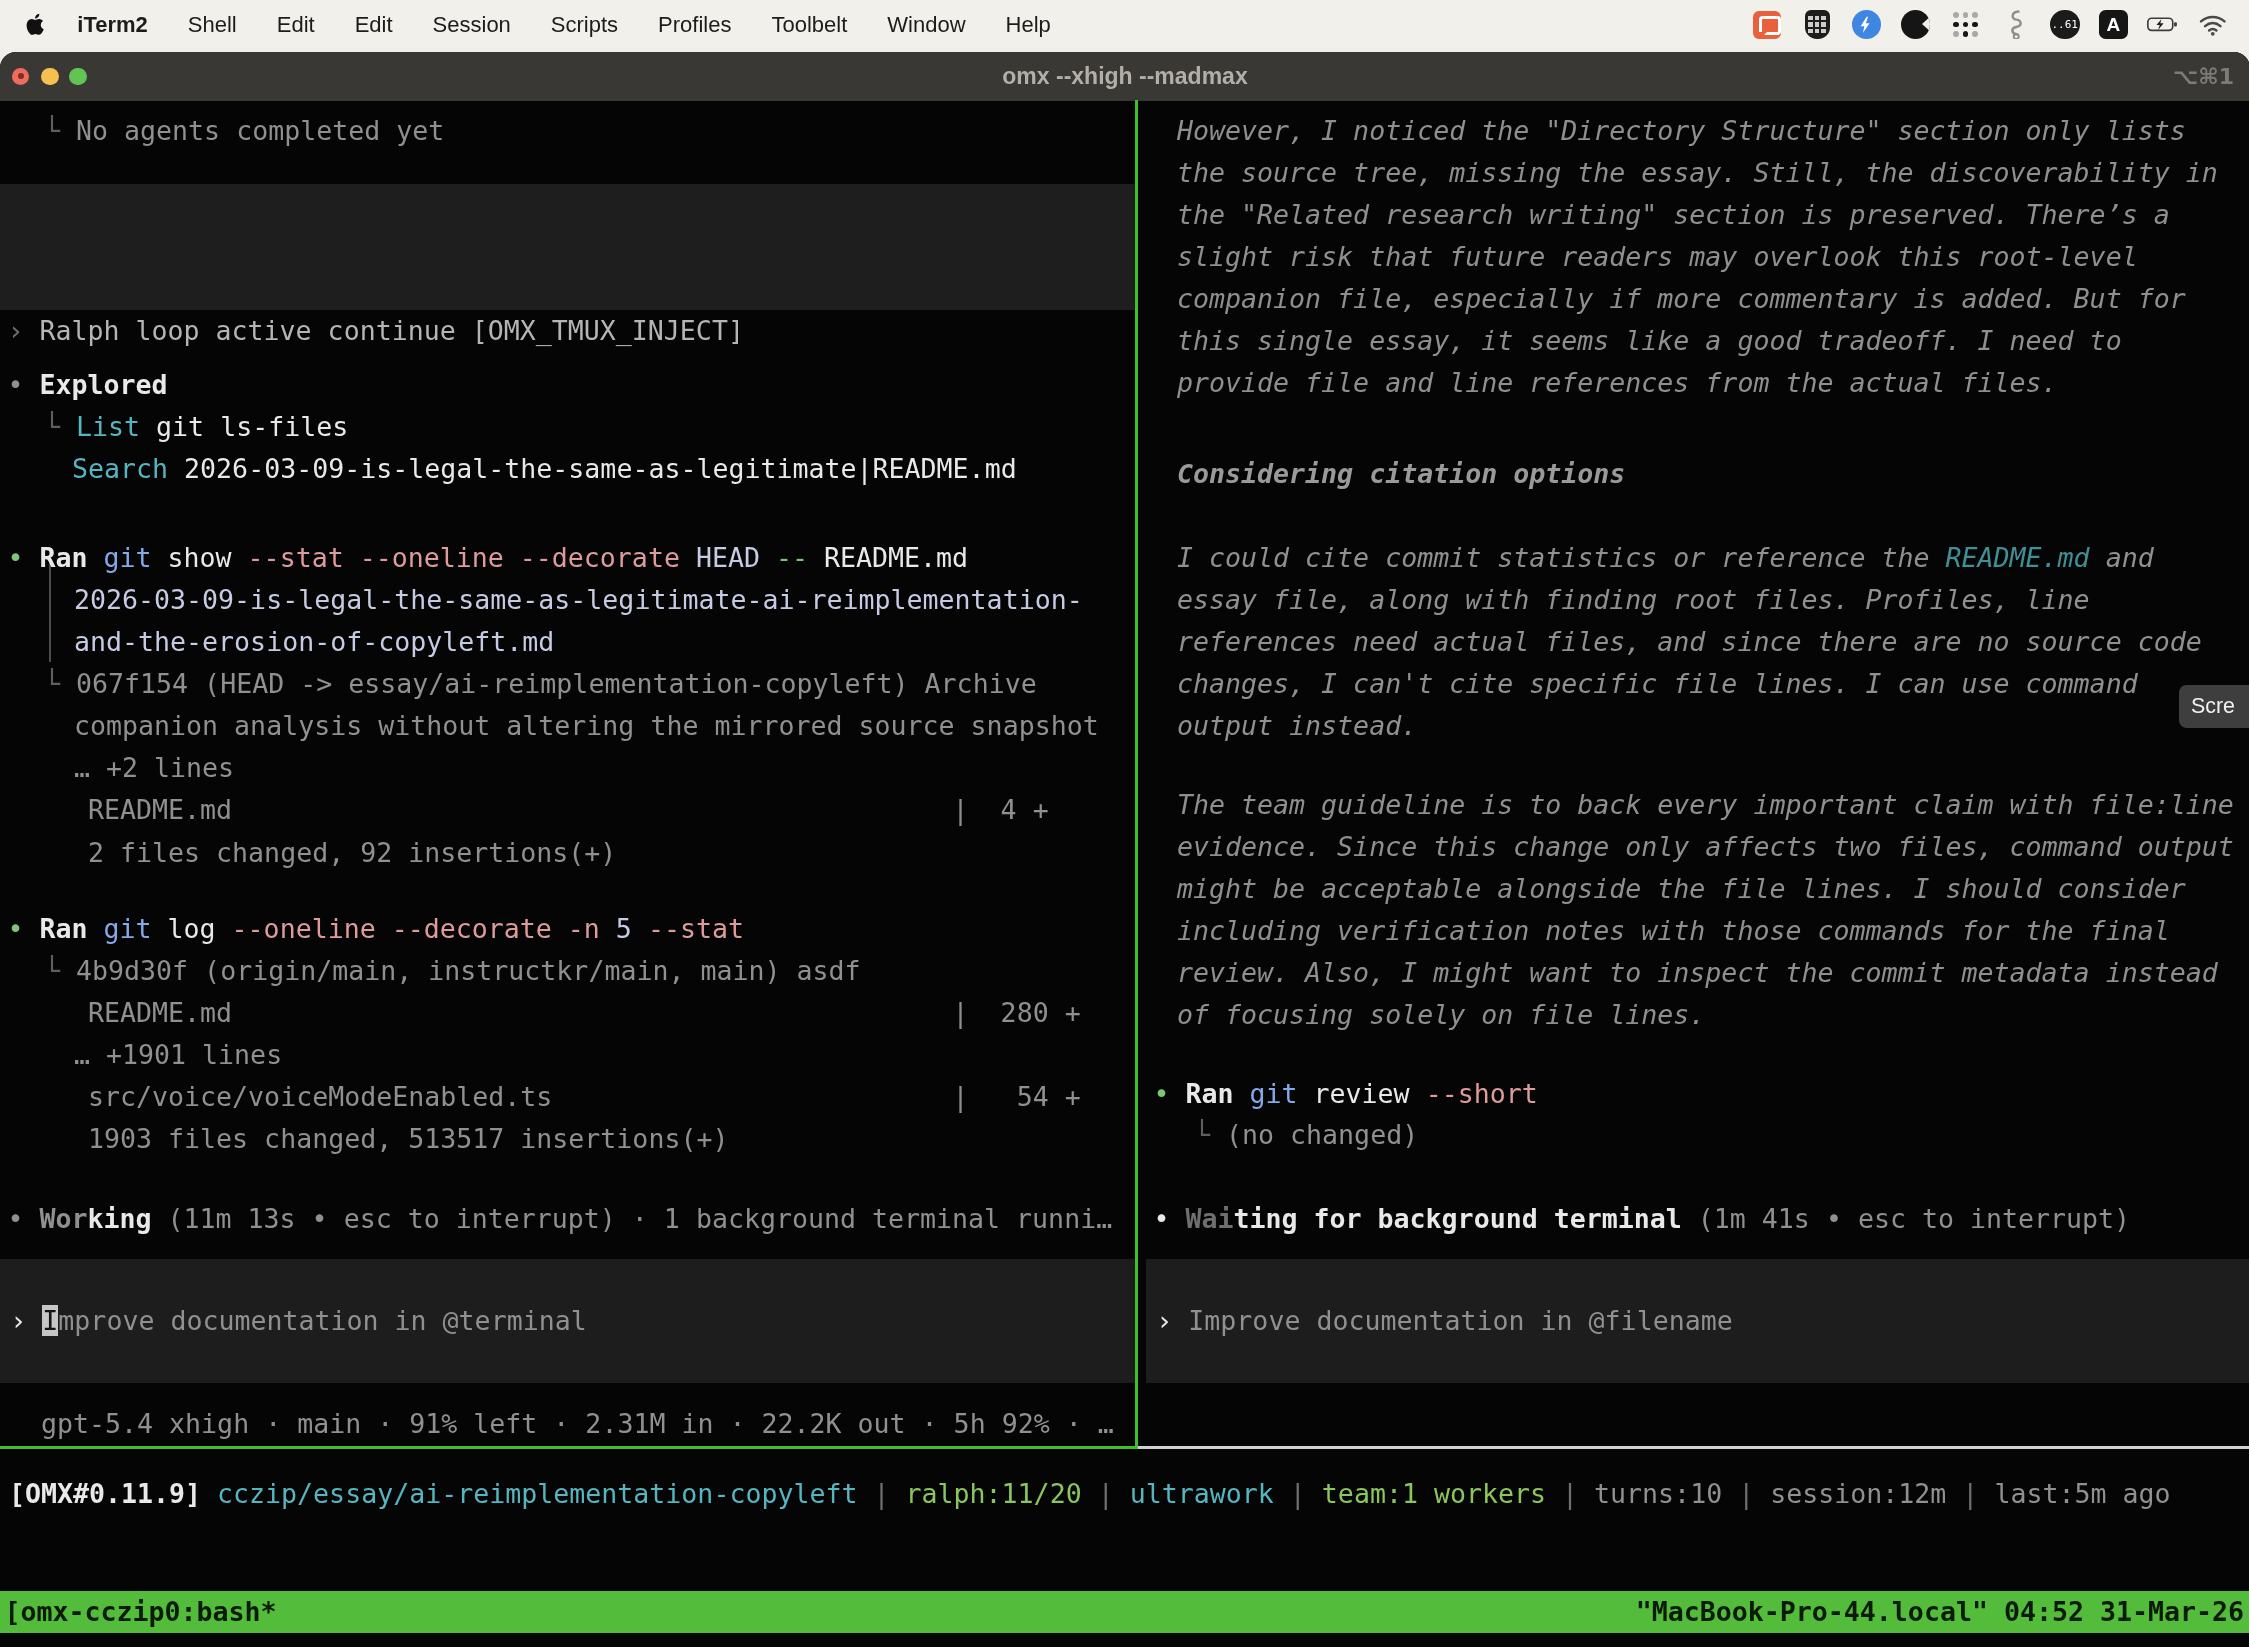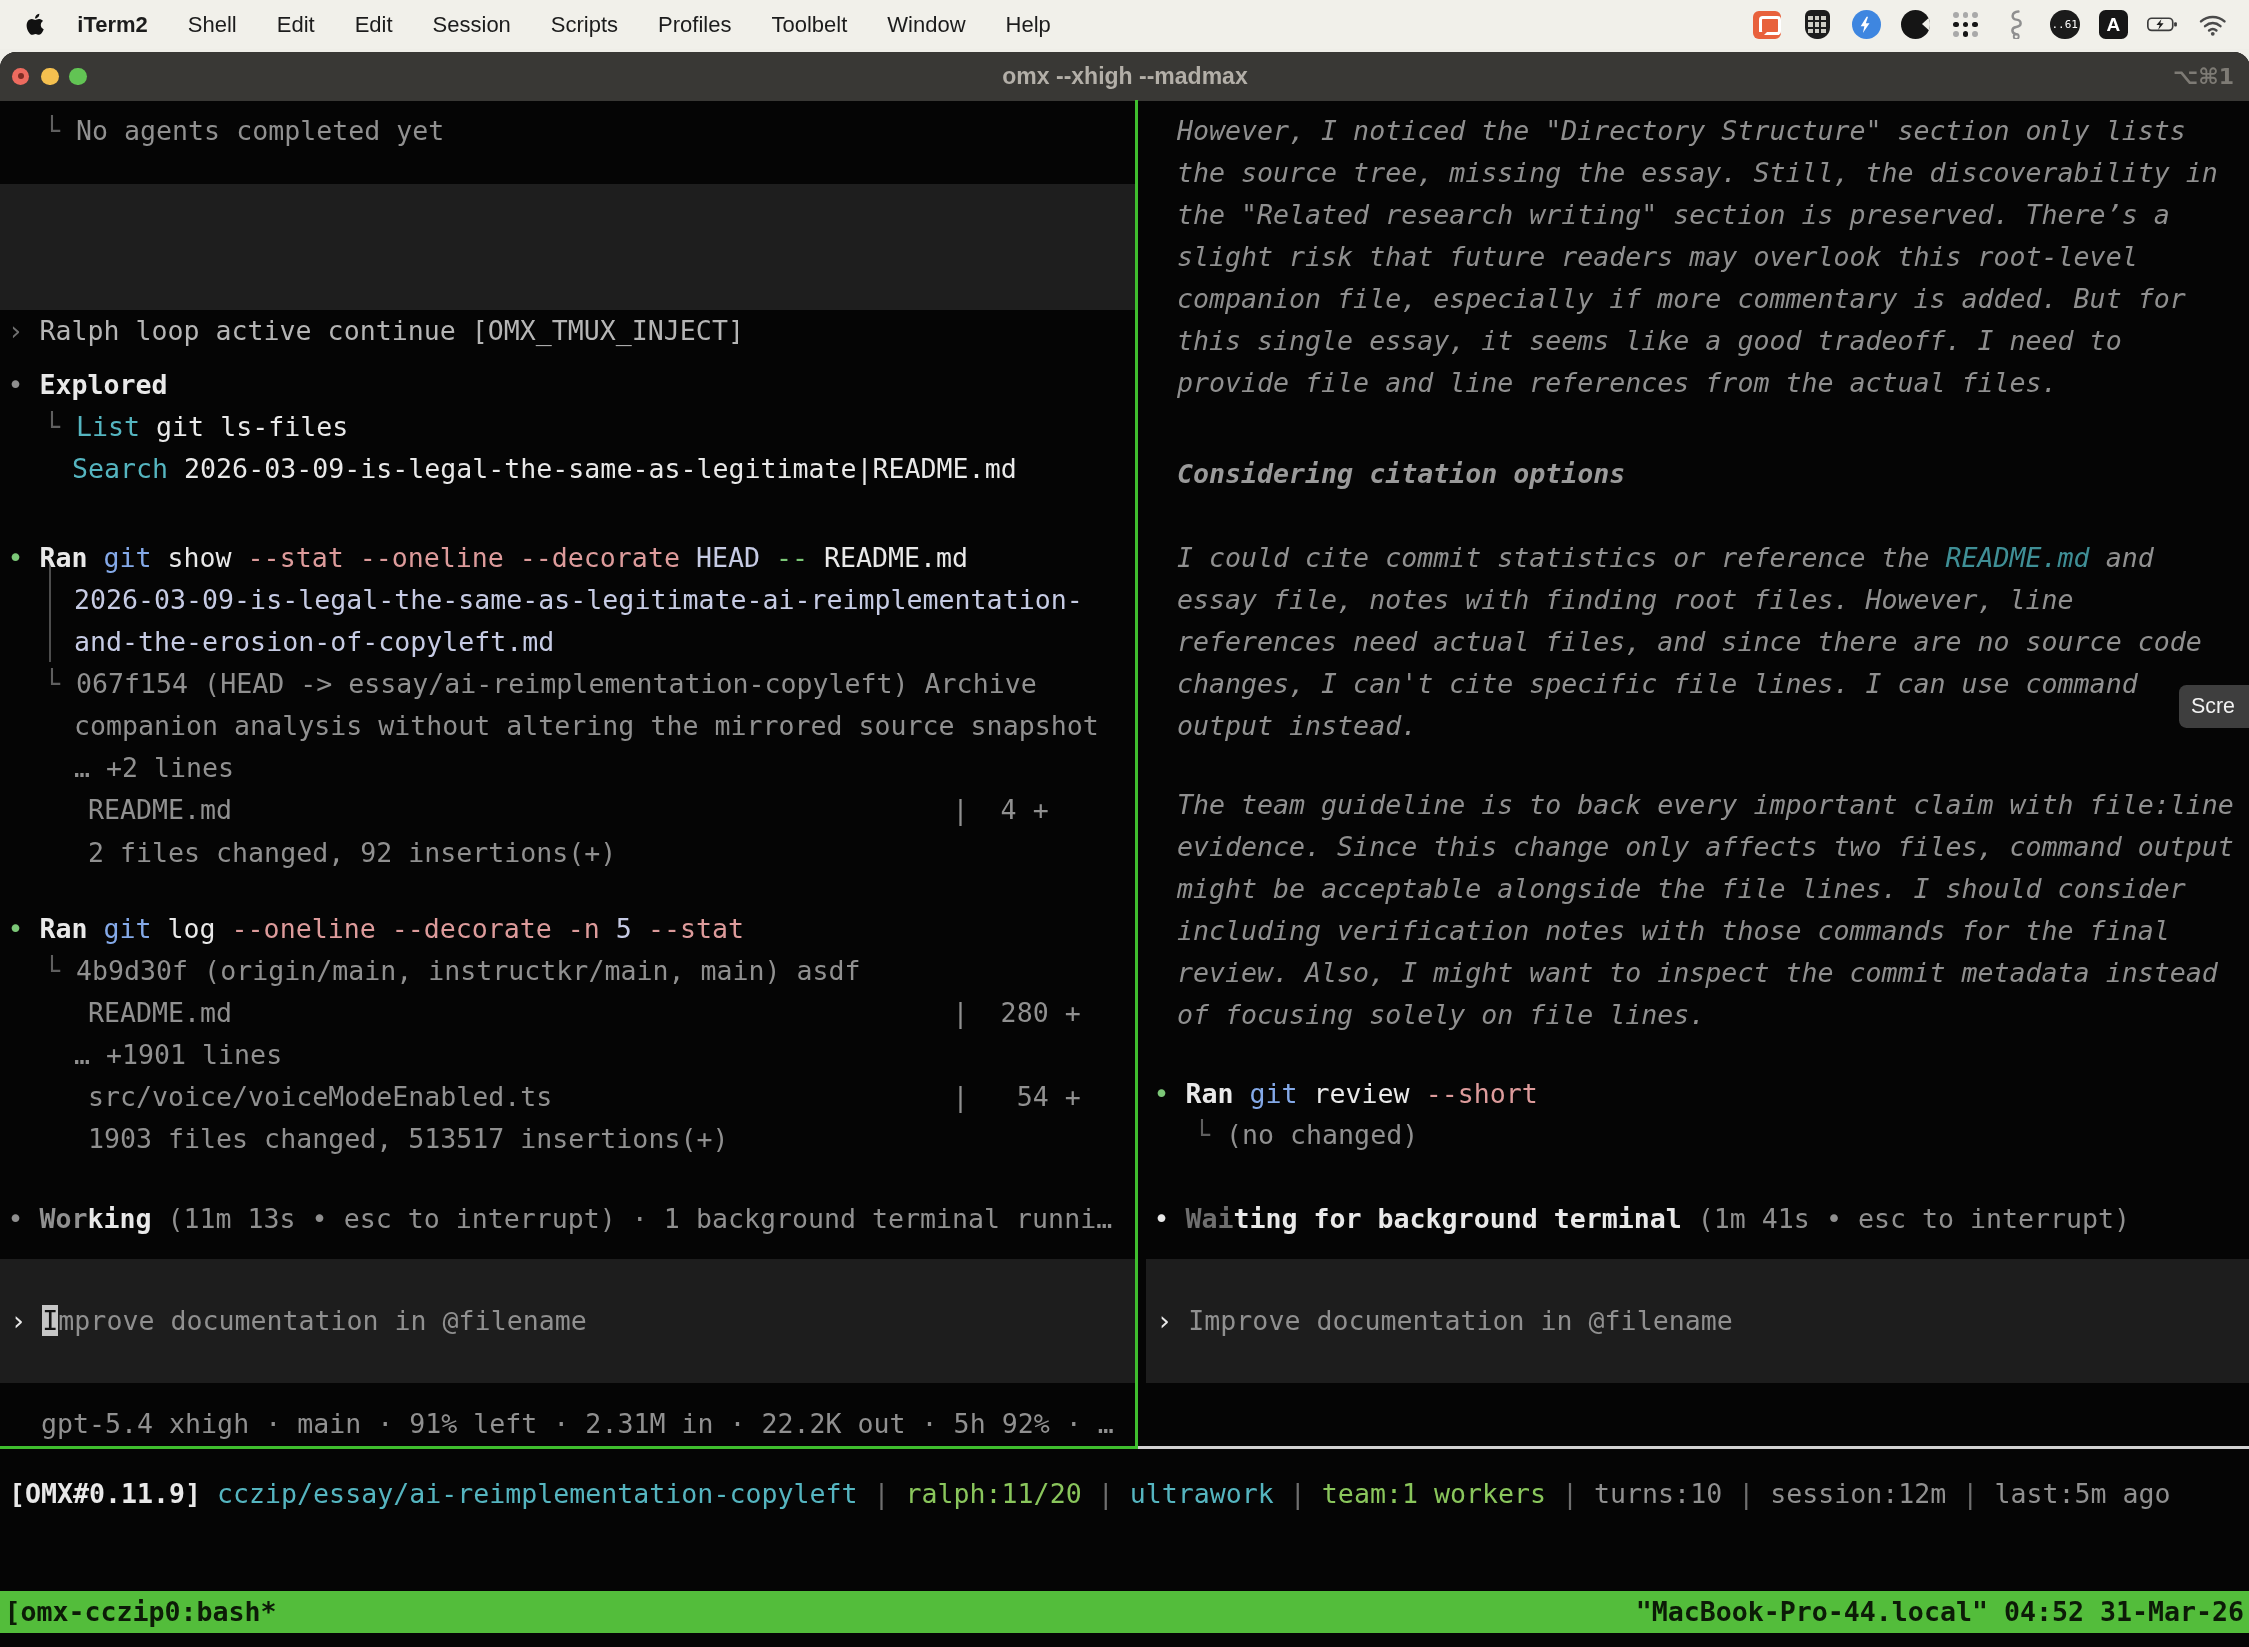--- a/index.html
+++ b/index.html
@@ -184,42 +184,42 @@
       <div class="trow" style="left: 74px; top: 647px;"><span style="color: rgb(144, 144, 144);">… +2 lines</span></div>
       <div class="trow" style="left: 88px; top: 689px;"><span style="color: rgb(144, 144, 144);">README.md                                             |  4 +</span></div>
       <div class="trow" style="left: 88px; top: 732px;"><span style="color: rgb(144, 144, 144);">2 files changed, 92 insertions(+)</span></div>
       <div class="trow" style="left: 7.4px; top: 808px;"><span style="color: rgb(124, 200, 120);">• </span><span style="color: rgb(233, 233, 233); font-weight: bold;">Ran</span><span style="color: rgb(233, 233, 233);"> </span><span style="color: rgb(132, 169, 232);">git</span><span style="color: rgb(233, 233, 233);"> log </span><span style="color: rgb(221, 155, 155);">--oneline --decorate -n</span><span style="color: rgb(233, 233, 233);"> </span><span style="color: rgb(198, 203, 228);">5</span><span style="color: rgb(233, 233, 233);"> </span><span style="color: rgb(221, 155, 155);">--stat</span></div>
       <div class="trow" style="left: 44px; top: 850px;"><span style="color: rgb(95, 95, 95);">└ </span><span style="color: rgb(144, 144, 144);">4b9d30f (origin/main, instructkr/main, main) asdf</span></div>
       <div class="trow" style="left: 88px; top: 892px;"><span style="color: rgb(144, 144, 144);">README.md                                             |  280 +</span></div>
       <div class="trow" style="left: 74px; top: 934px;"><span style="color: rgb(144, 144, 144);">… +1901 lines</span></div>
       <div class="trow" style="left: 88px; top: 976px;"><span style="color: rgb(144, 144, 144);">src/voice/voiceModeEnabled.ts                         |   54 +</span></div>
       <div class="trow" style="left: 88px; top: 1018px;"><span style="color: rgb(144, 144, 144);">1903 files changed, 513517 insertions(+)</span></div>
       <div class="trow" style="left: 7.4px; top: 1098px;"><span style="color: rgb(144, 144, 144);">• </span><span style="color: rgb(144, 144, 144); font-weight: bold;">Wor</span><span style="color: rgb(233, 233, 233); font-weight: bold;">king</span><span style="color: rgb(144, 144, 144);"> (11m 13s • esc to interrupt) · 1 background terminal runni…</span></div>
-      <div class="trow" style="left: 10.3px; top: 1200px;"><span style="color: rgb(233, 233, 233);">› </span><span style="color: rgb(20, 20, 20); background: rgb(198, 198, 198);">I</span><span style="color: rgb(144, 144, 144);">mprove documentation in @filename</span></div>
+      <div class="trow" style="left: 10.3px; top: 1200px;"><span style="color: rgb(233, 233, 233);">› </span><span style="color: rgb(20, 20, 20); background: rgb(198, 198, 198);">I</span><span style="color: rgb(144, 144, 144);">mprove documentation in @terminal</span></div>
       <div class="trow" style="left: 41px; top: 1303px;"><span style="color: rgb(144, 144, 144);">gpt-5.4 xhigh · main · 91% left · 2.31M in · 22.2K out · 5h 92% · …</span></div>
     </div>
 
   <div class="pane pane-right">
     <div class="tpar" style="left:31px;top:9.6px;">However, I noticed the "Directory Structure" section only lists
 the source tree, missing the essay. Still, the discoverability in
 the "Related research writing" section is preserved. There’s a
 slight risk that future readers may overlook this root-level
 companion file, especially if more commentary is added. But for
 this single essay, it seems like a good tradeoff. I need to
 provide file and line references from the actual files.</div>
     <div class="tphead" style="left:31px;top:353px;">Considering citation options</div>
     <div class="tpar" style="left:31px;top:684px;">The team guideline is to back every important claim with file:line
 evidence. Since this change only affects two files, command output
 might be acceptable alongside the file lines. I should consider
 including verification notes with those commands for the final
 review. Also, I might want to inspect the commit metadata instead
 of focusing solely on file lines.</div>
     <div class="inputbox"></div>
   <div class="trow" style="left: 31px; top: 437px;"><span style="color: rgb(144, 144, 144); font-style: italic;">I could cite commit statistics or reference the </span><span style="color: rgb(63, 143, 150); font-style: italic;">README.md</span><span style="color: rgb(144, 144, 144); font-style: italic;"> and</span></div>
-      <div class="trow" style="left: 31px; top: 479px;"><span style="color: rgb(144, 144, 144); font-style: italic;">essay file, notes with finding root files. However, line</span></div>
+      <div class="trow" style="left: 31px; top: 479px;"><span style="color: rgb(144, 144, 144); font-style: italic;">essay file, along with finding root files. Profiles, line</span></div>
       <div class="trow" style="left: 31px; top: 521px;"><span style="color: rgb(144, 144, 144); font-style: italic;">references need actual files, and since there are no source code</span></div>
       <div class="trow" style="left: 31px; top: 563px;"><span style="color: rgb(144, 144, 144); font-style: italic;">changes, I can't cite specific file lines. I can use command</span></div>
       <div class="trow" style="left: 31px; top: 605px;"><span style="color: rgb(144, 144, 144); font-style: italic;">output instead.</span></div>
       <div class="trow" style="left: 7.4px; top: 973px;"><span style="color: rgb(124, 200, 120);">• </span><span style="color: rgb(233, 233, 233); font-weight: bold;">Ran</span><span style="color: rgb(233, 233, 233);"> </span><span style="color: rgb(132, 169, 232);">git</span><span style="color: rgb(233, 233, 233);"> review </span><span style="color: rgb(221, 155, 155);">--short</span></div>
       <div class="trow" style="left: 48px; top: 1014px;"><span style="color: rgb(95, 95, 95);">└ </span><span style="color: rgb(144, 144, 144);">(no changed)</span></div>
       <div class="trow" style="left: 7.4px; top: 1098px;"><span style="color: rgb(233, 233, 233);">• </span><span style="color: rgb(111, 111, 111); font-weight: bold;">Wai</span><span style="color: rgb(233, 233, 233); font-weight: bold;">ting for background terminal</span><span style="color: rgb(144, 144, 144);"> (1m 41s • esc to interrupt)</span></div>
       <div class="trow" style="left: 10.3px; top: 1200px;"><span style="color: rgb(233, 233, 233);">› </span><span style="color: rgb(144, 144, 144);">Improve documentation in @filename</span></div>
     </div>
 
   <div class="divider"></div>

